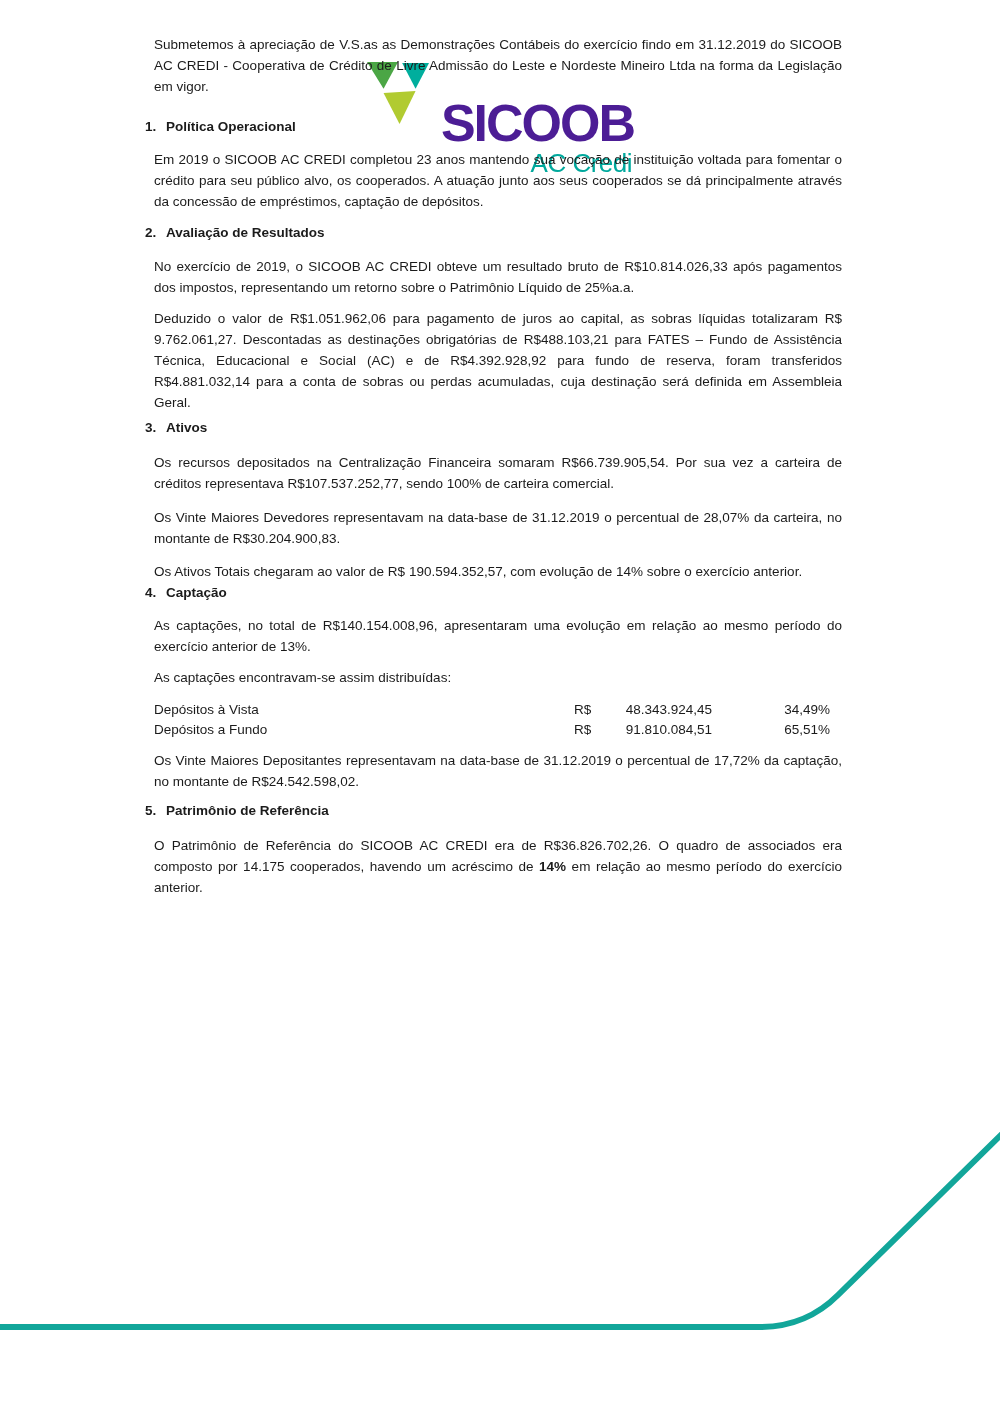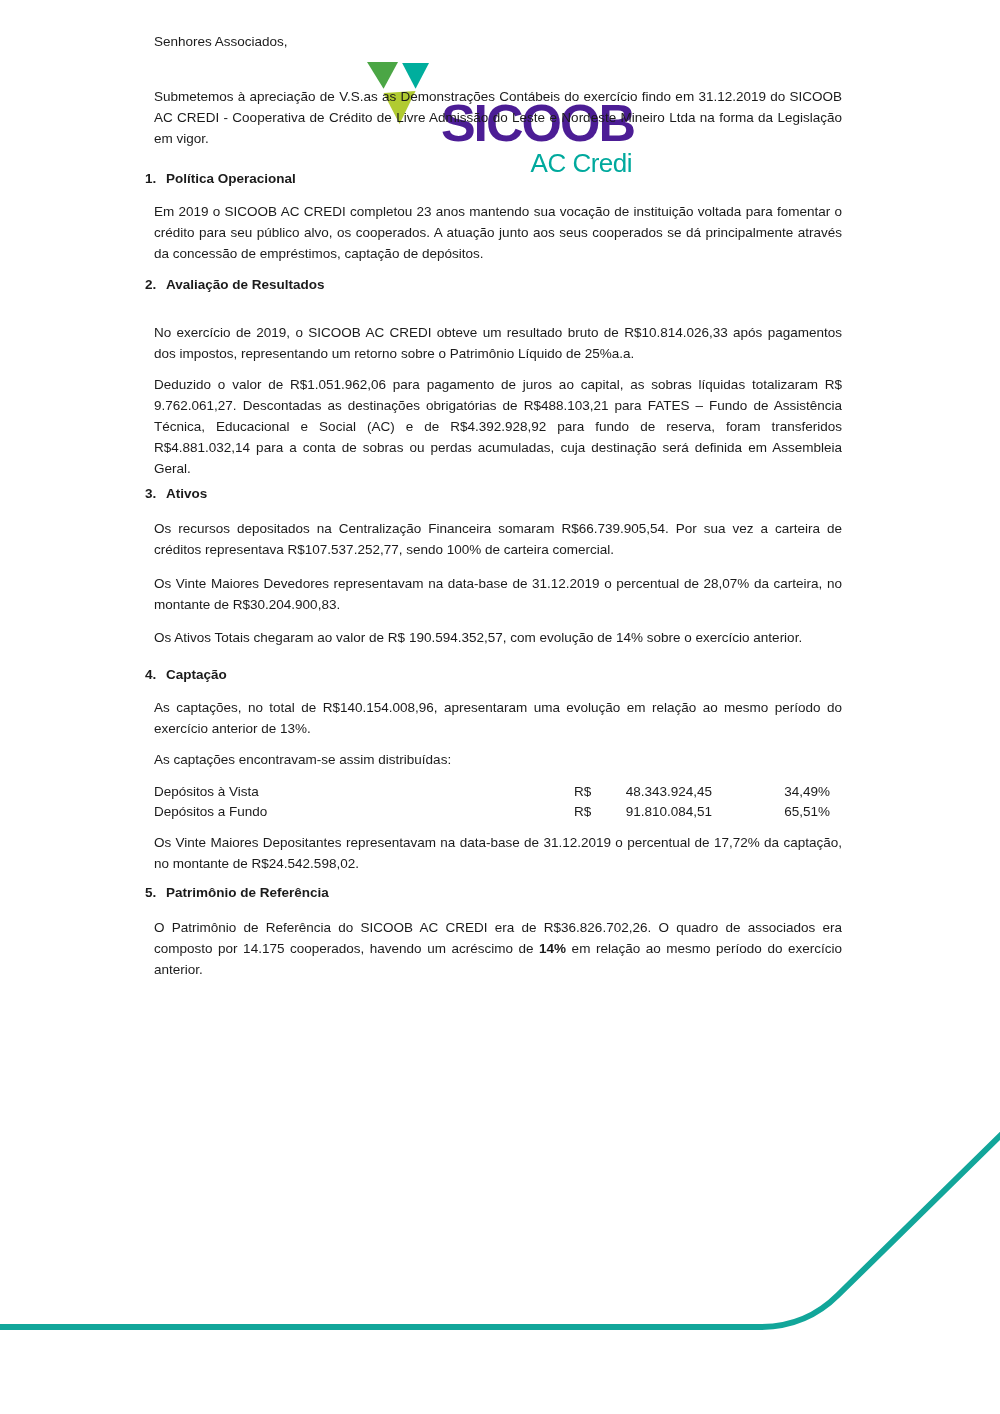--- a/index.html
+++ b/index.html
@@ -35,23 +35,23 @@
   }
   .doc-title{
     margin:204px 0 0 0;font-weight:bold;text-align:center;font-size:13.5px;
   }
   p{margin:0;text-align:justify;}
   .salutation{margin-top:31px;text-align:left;}
   .intro{margin-top:34px;}
   .sec-h{font-weight:bold;line-height:21px;padding-left:12px;}
   .sec-h .num{display:inline-block;width:21px;margin-left:-21px;}
   .h1{margin-top:19px}.p1-1{margin-top:12px}
-  .h2{margin-top:10px}.p2-1{margin-top:27px}.p2-2{margin-top:10px}
+  .h2{margin-top:10px}.p2-1{margin-top:13px}.p2-2{margin-top:10px}
   .h3{margin-top:4px}.p3-1{margin-top:14px}.p3-2{margin-top:13px}.p3-3{margin-top:12px}
-  .h4{margin-top:16px}.p4-1{margin-top:12px}.p4-2{margin-top:10px}
+  .h4{margin-top:0}.p4-1{margin-top:12px}.p4-2{margin-top:10px}
   .dist-table{margin-top:12px;}
   .dist-row{display:flex;line-height:20px;}
   .dist-lbl{flex:1;}
   .dist-cur{width:30px;}
   .dist-amt{width:108px;text-align:right;}
   .dist-pct{width:118px;text-align:right;margin-right:12px;}
   .p4-3{margin-top:10px}
   .h5{margin-top:8px}.p5-1{margin-top:14px}
   
   .decor-curve{position:absolute;left:0;top:1100px;width:1000px;height:314px;pointer-events:none;}
@@ -69,21 +69,20 @@
     </svg>
     <div class="logo-text">
       <div class="logo-brand">SICOOB</div>
       <div class="logo-unit">AC Credi</div>
     </div>
   </div>
 
   <div class="content">
 
 
-    <p class="salutation">Senhores Associados,</p>
 
     <p class="intro">Submetemos à apreciação de V.S.as as Demonstrações Contábeis do exercício findo em 31.12.2019 do SICOOB AC CREDI - Cooperativa de Crédito de Livre Admissão do Leste e Nordeste Mineiro Ltda na forma da Legislação em vigor.</p>
 
     <div class="sec-h h1"><span class="num">1.</span><span>Política Operacional</span></div>
     <p class="p1-1">Em 2019 o SICOOB AC CREDI completou 23 anos mantendo sua vocação de instituição voltada para fomentar o crédito para seu público alvo, os cooperados. A atuação junto aos seus cooperados se dá principalmente através da concessão de empréstimos, captação de depósitos.</p>
 
     <div class="sec-h h2"><span class="num">2.</span><span>Avaliação de Resultados</span></div>
     <p class="p2-1">No exercício de 2019, o SICOOB AC CREDI obteve um resultado bruto de R$10.814.026,33 após pagamentos dos impostos, representando um retorno sobre o Patrimônio Líquido de 25%a.a.</p>
     <p class="p2-2">Deduzido o valor de R$1.051.962,06 para pagamento de juros ao capital, as sobras líquidas totalizaram R$ 9.762.061,27. Descontadas as destinações obrigatórias de R$488.103,21 para FATES – Fundo de Assistência Técnica, Educacional e Social (AC) e de R$4.392.928,92 para fundo de reserva, foram transferidos R$4.881.032,14 para a conta de sobras ou perdas acumuladas, cuja destinação será definida em Assembleia Geral.</p>
 

